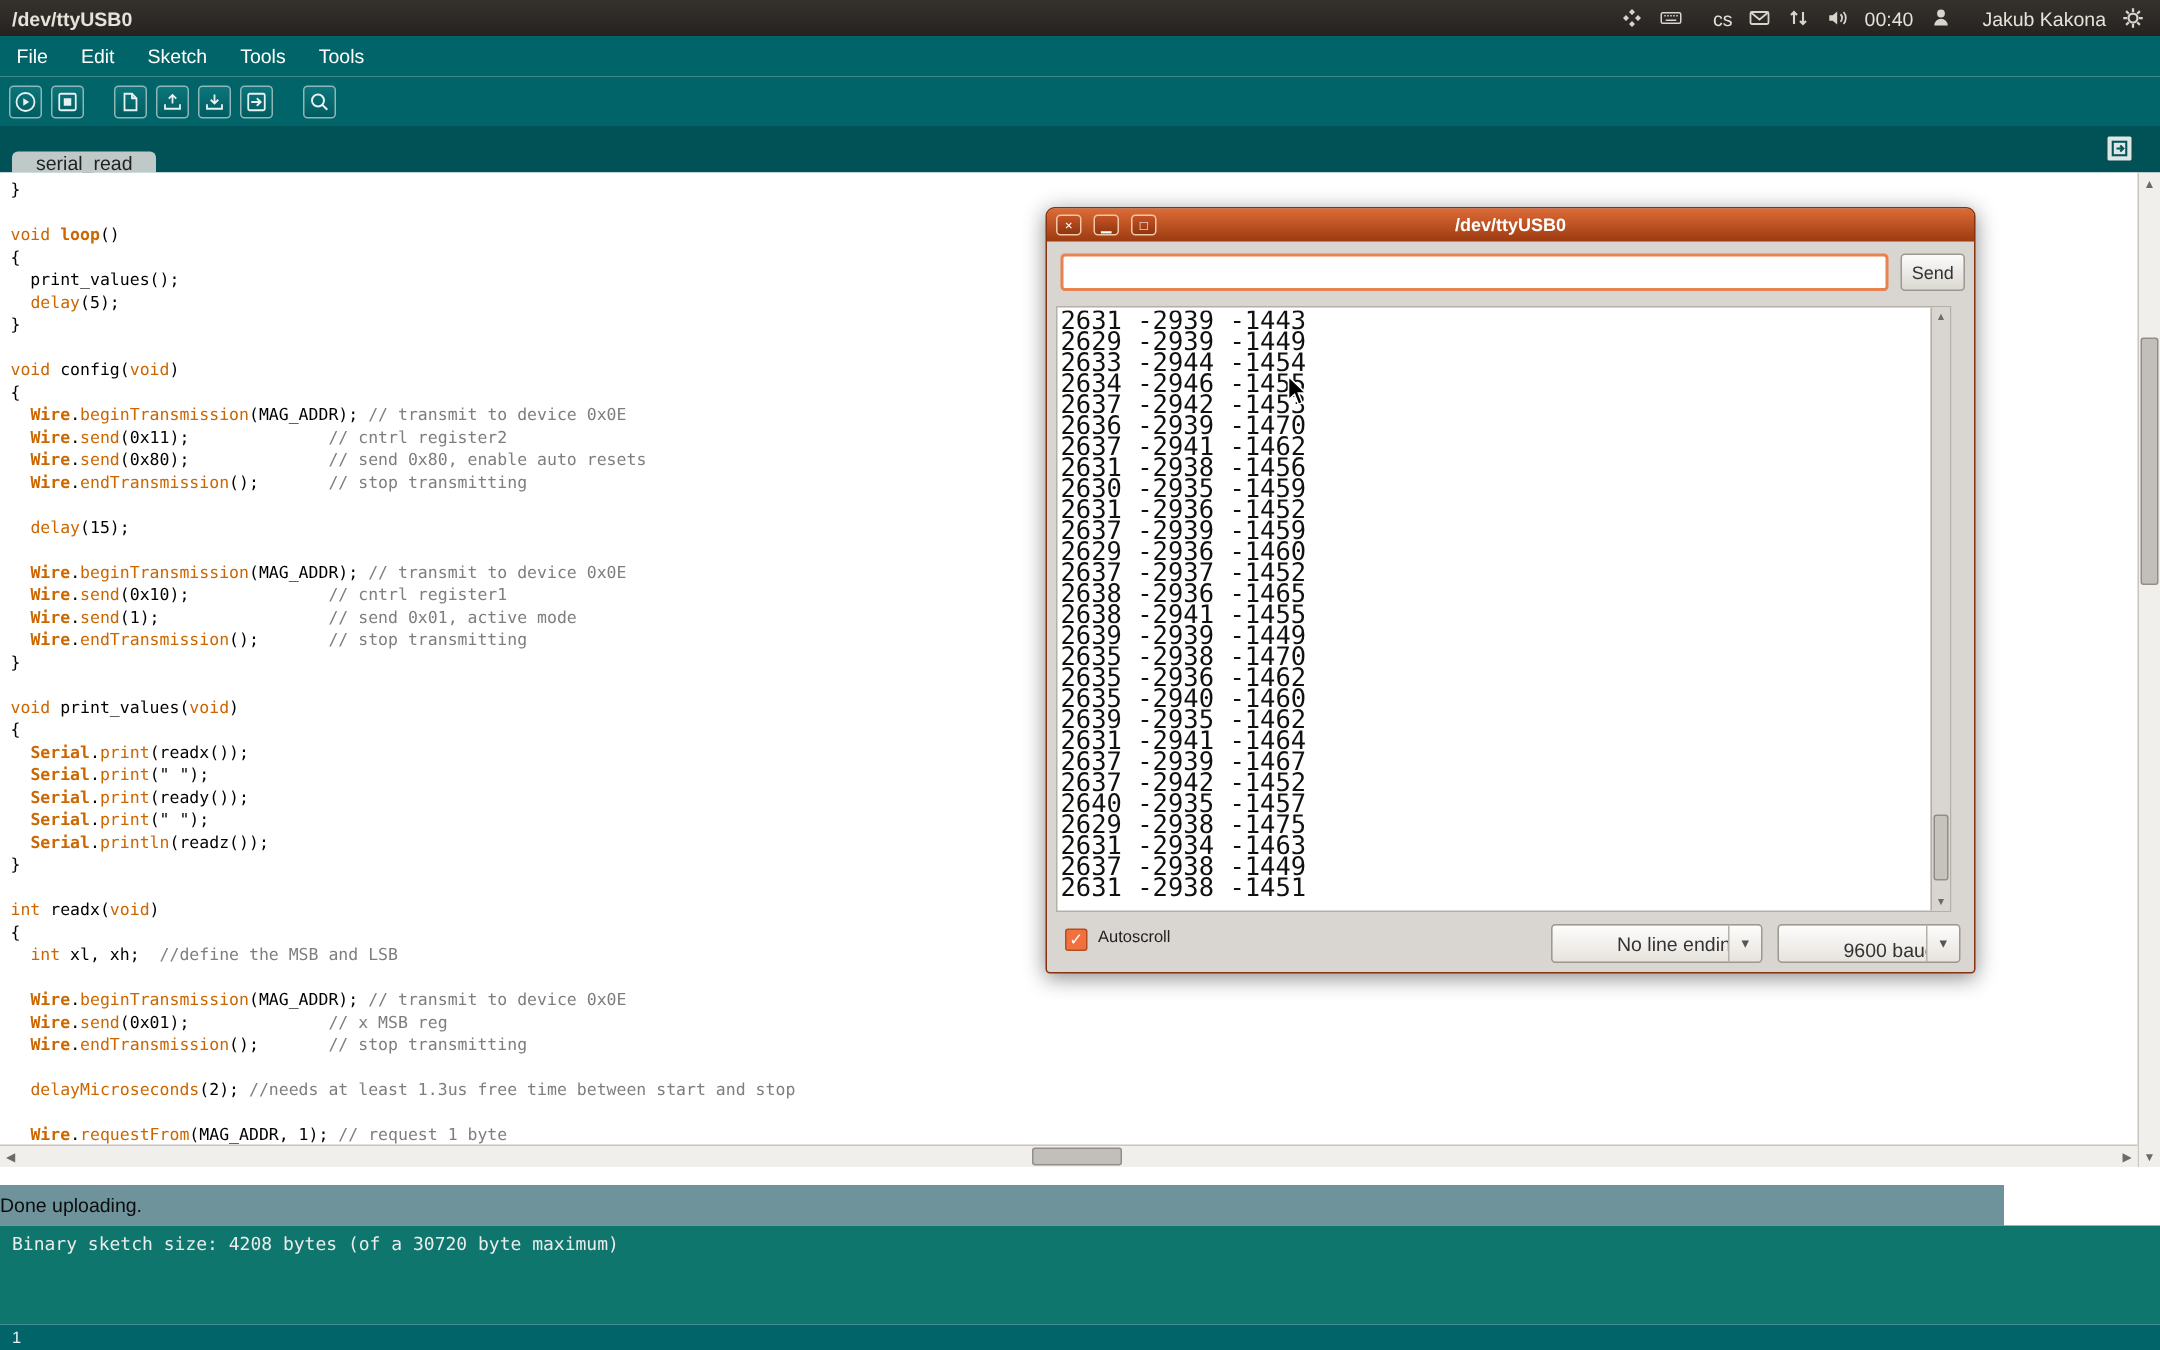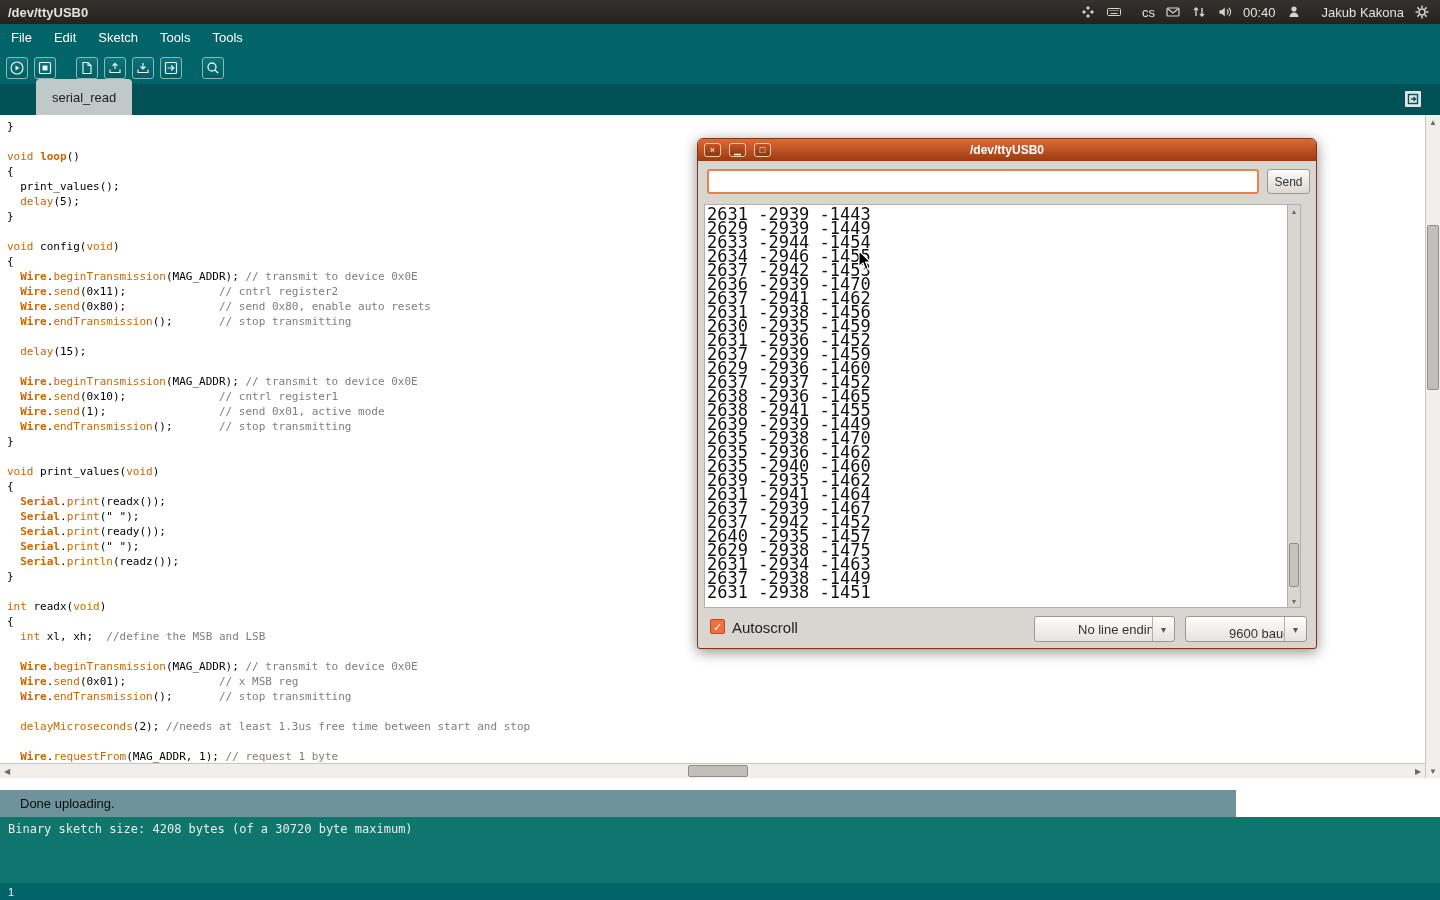--- a/index.html
+++ b/index.html
@@ -21,23 +21,23 @@
   .menu-item { padding:5px 11px; cursor:default; }
   .toolbar { position:absolute; left:0; top:51px; width:1440px; height:33px;
     background:#016468; display:flex; align-items:center; }
   .tbtn { width:22px; height:22px; border:1px solid #8fb6b8; border-radius:3px;
     background:linear-gradient(#0a767b,#015c61); display:flex; align-items:center;
     justify-content:center; margin-left:6px; }
   .tbtn svg { display:block; }
   .tb-gap { width:14px; }
   .tabstrip { position:absolute; left:0; top:84px; width:1440px; height:31px;
     background:#015257; }
-  .tab-active { position:absolute; left:8px; bottom:0; height:36px; padding:0 16px;
+  .tab-active { position:absolute; left:8px; bottom:0; height:14px; padding:0 16px;
     background:#bfc9c8; color:#222; font-size:13px; display:flex; align-items:center;
-    border-radius:4px 4px 0 0;margin-left:28px; }
+    border-radius:4px 4px 0 0; }
   .tab-menu-btn { position:absolute; right:18px; top:6px; width:18px; height:18px;
     background:#dfe7e6; border:1px solid #0a4d51; border-radius:2px; display:flex;
     align-items:center; justify-content:center; }
 
   
   .editor { position:absolute; left:0; top:115px; width:1425px; height:648px;
     background:#fff; overflow:hidden; font-family:"DejaVu Sans Mono", monospace;
     font-size:11px; padding:4px 0 0 7px; }
   .code-line { height:15px; line-height:15px; white-space:pre; color:#000; }
   .tok-kw { color:#cc6600; }
@@ -57,23 +57,23 @@
   .hscroll { position:absolute; left:0; top:763px; width:1425px; height:15px;
     background:#f1efec; border-top:1px solid #c9c5c1; }
   .hscroll .sb-arrow { position:absolute; top:0; width:14px; height:14px; color:#6b6b6b;
     font-size:8px; display:flex; align-items:center; justify-content:center; }
   .hscroll .left { left:0; }
   .hscroll .right { right:0; }
   .hscroll .thumb { position:absolute; left:688px; top:1px; width:60px; height:12px;
     background:#c2beba; border:1px solid #918d89; border-radius:2px; }
 
   
-  .status-bar { position:absolute; left:0; top:790px; width:1236px; height:27px;
+  .status-bar { position:absolute; left:0; top:790px; width:1336px; height:27px;
     background:#6e939b; color:#0c0c0c; font-size:13px; display:flex; align-items:center;
-    padding-left:20px; }
+    padding-left:0; }
   .console { position:absolute; left:0; top:817px; width:1440px; height:66px;
     background:#0f766e; color:#ececec; font-family:"DejaVu Sans Mono", monospace;
     font-size:12px; padding:5px 8px; }
   .footer-strip { position:absolute; left:0; top:883px; width:1440px; height:17px;
     background:#016468; color:#e8f2f2; font-size:11px; display:flex; align-items:center;
     padding-left:8px; }
 
   
   .sm-window { position:absolute; left:697px; top:138px; width:620px; height:511px;
     background:#d9d5d0; border:1px solid #88330f; border-radius:6px 6px 3px 3px;
@@ -101,21 +101,21 @@
     background:#d9d5d0; border-left:1px solid #b3afa9; }
   .sm-vscroll .sb-arrow { position:absolute; left:0; width:12px; height:12px; color:#6b6b6b;
     font-size:7px; display:flex; align-items:center; justify-content:center; }
   .sm-vscroll .up { top:0; } .sm-vscroll .down { bottom:0; }
   .sm-vscroll .thumb { position:absolute; left:1px; top:338px; width:10px; height:44px;
     background:#c6c2bc; border:1px solid #918d89; border-radius:2px; }
   .sm-controls { position:absolute; left:0; top:477px; width:100%; height:28px; }
   .sm-check { position:absolute; left:12px; top:3px; width:15px; height:15px;
     background:#f0703e; border:1px solid #b54e20; border-radius:2px; color:#fff;
     font-size:11px; line-height:14px; text-align:center; }
-  .sm-check-label { position:absolute; left:34px; top:3px; font-size:15px; color:#222; }
+  .sm-check-label { position:absolute; left:34px; top:3px; font-size:11px; color:#222; }
   .combo { position:absolute; top:0; height:26px; border:1px solid #9d9890; border-radius:3px;
     background:linear-gradient(#fdfdfc,#e7e3dd); display:flex; align-items:center;
     font-size:13px; color:#333; }
   .combo .combo-text { flex:1; padding-left:10px; white-space:nowrap; overflow:hidden;margin-left:33px; }
   .combo .combo-arrow { width:22px; height:100%; border-left:1px solid #b5b1aa;
     display:flex; align-items:center; justify-content:center; color:#555; font-size:10px; }
   .combo-lineending { right:141px; width:141px; }
   .combo-baud { right:9px; width:122px;align-items:flex-end; }
 
   .cursor { position:absolute; left:858px; top:250px; z-index:50; pointer-events:none; }

